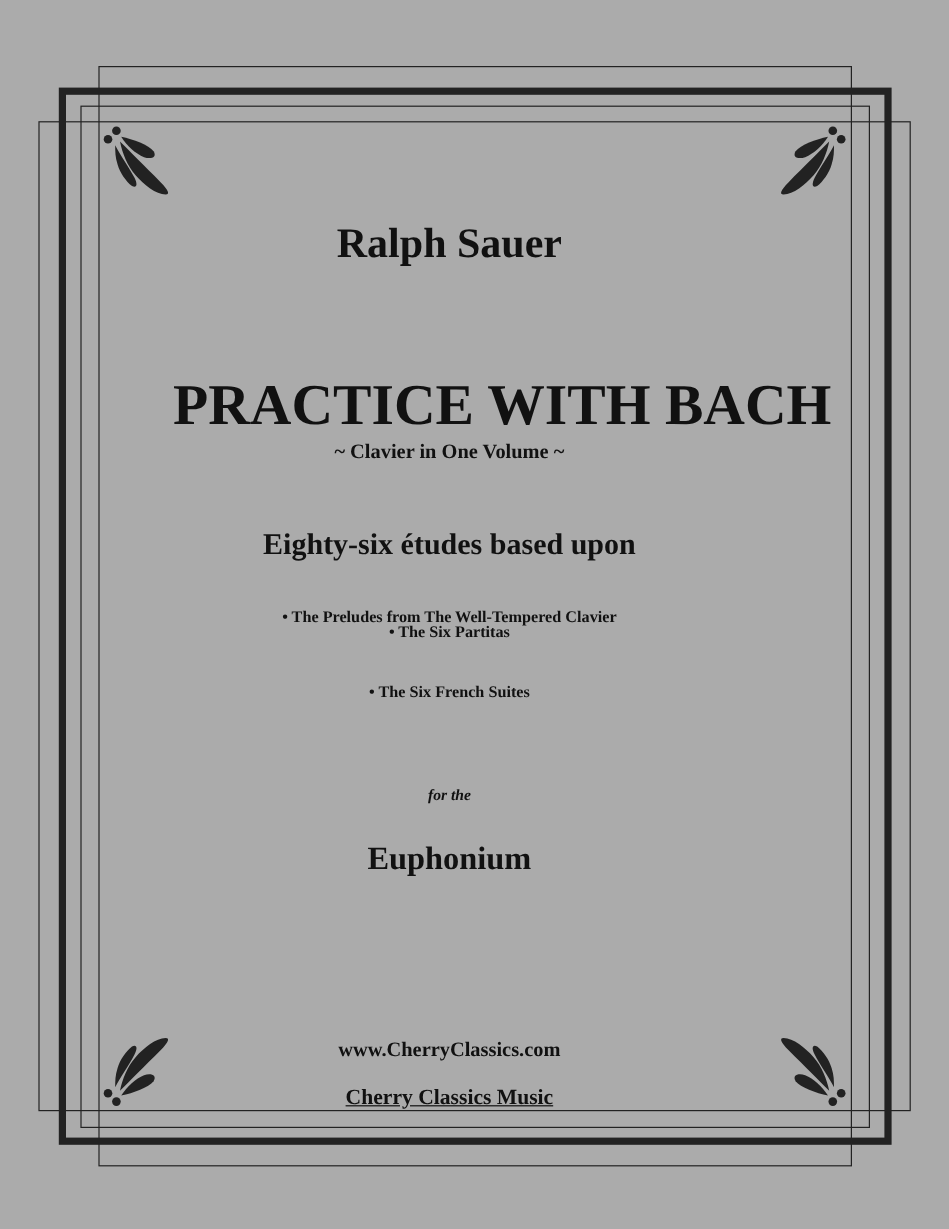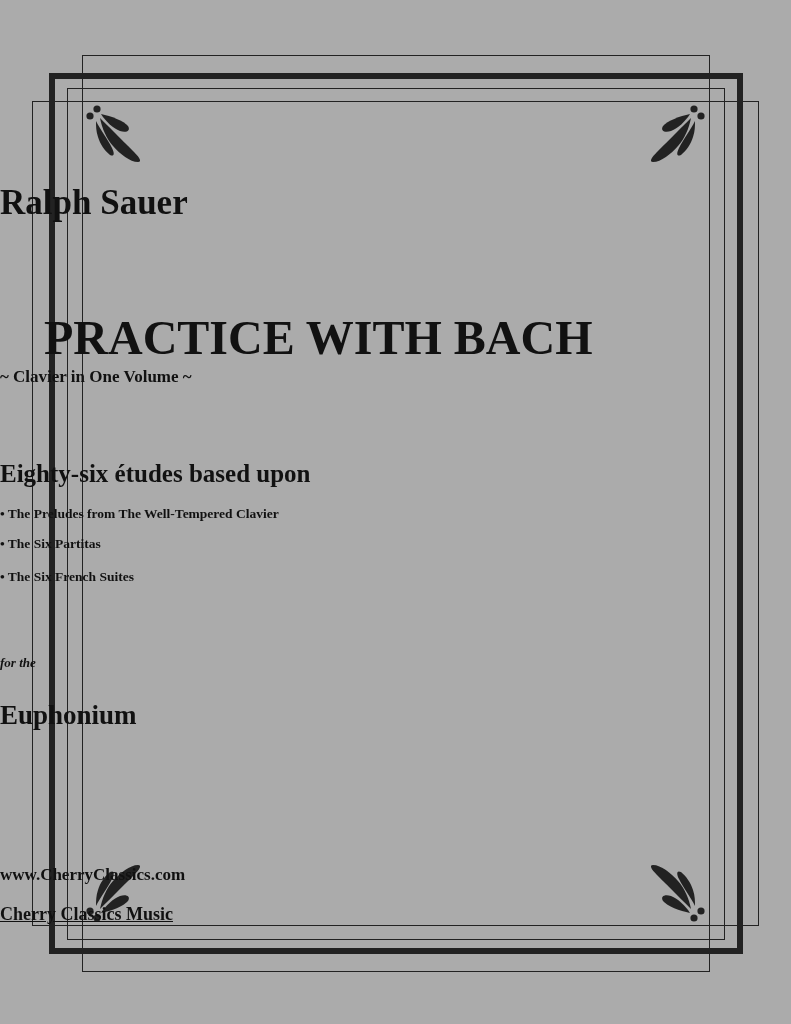--- a/index.html
+++ b/index.html
@@ -15,28 +15,28 @@
   .frame-a { left: 82px; top: 55px; width: 628px; height: 917px; border-width: 1.5px; }
   .frame-b { left: 67px; top: 88px; width: 658px; height: 852px; border-width: 1.5px; }
   .frame-c { left: 32px; top: 101px; width: 727px; height: 825px; border-width: 1.5px; }
 
   .ornament { position: absolute; width: 60px; height: 60px; }
   .orn-tl { left: 86px; top: 104px; }
   .orn-tr { left: 645px; top: 104px; transform: scaleX(-1); }
   .orn-bl { left: 86px; top: 863px; transform: scaleY(-1); }
   .orn-br { left: 645px; top: 863px; transform: scale(-1,-1); }
 
-  .line { position: absolute; left: 0; width: 749px; font-weight: bold; white-space: nowrap; }
+  .line { position: absolute; left: 0; width: 749px; text-align: center; font-weight: bold; white-space: nowrap; }
   .author { top: 183px; font-size: 35px; }
   .title { top: 310px; font-size: 48px; letter-spacing: 0px; padding-left: 44px; }
   .subtitle { top: 367px; font-size: 17px; }
-  .lead { top: 460px; font-size: 25px; }
+  .lead { top: 441px; font-size: 25px; }
   .bullet { font-size: 13.5px; }
   .b1 { top: 506px; }
-  .b2 { top: 536px; }
+  .b2 { top: 519px; }
   .b3 { top: 569px; }
   .for-the { top: 639px; font-size: 13px; font-style: italic; margin-top: 16px; }
   .instrument { top: 700px; font-size: 27px; }
   .publisher { top: 904px; font-size: 18px; text-decoration: underline; }
   .website { top: 865px; font-size: 17px; }
 </style>
 </head>
 <body>
 
 <div>

